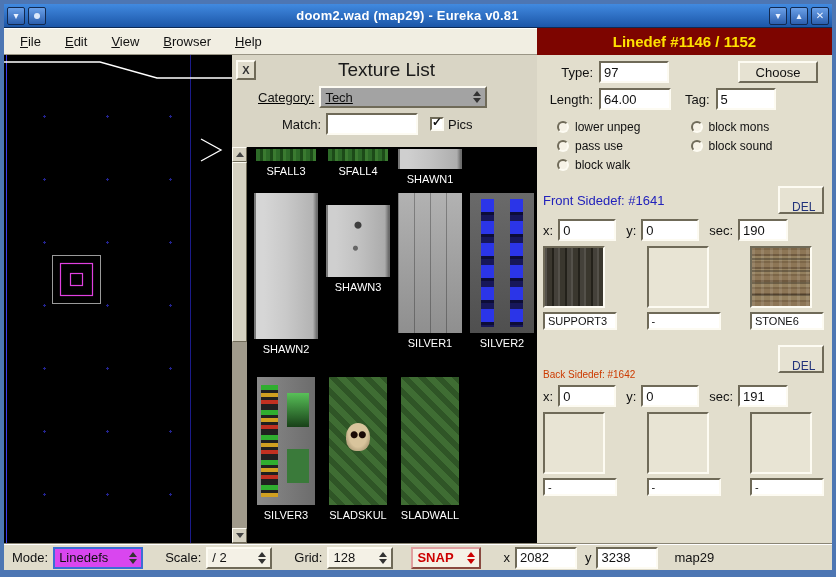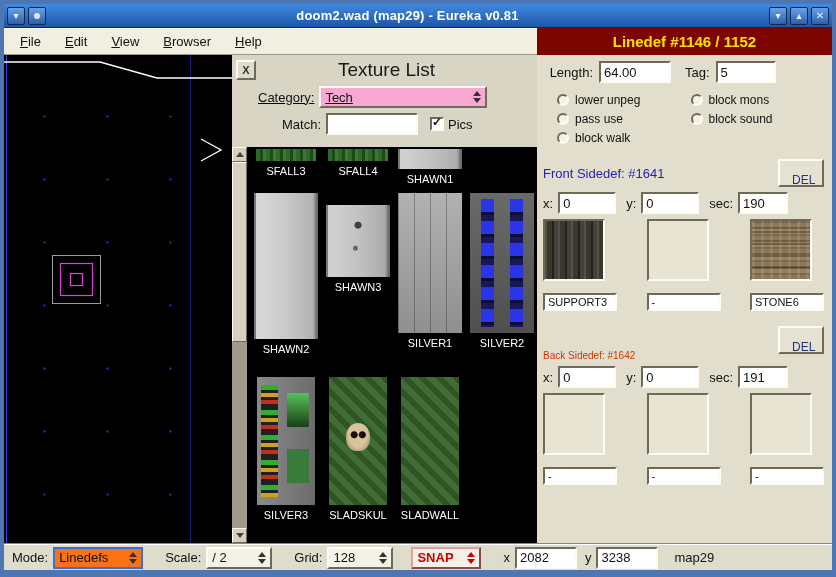--- a/index.html
+++ b/index.html
@@ -34,21 +34,21 @@
   .br-row2, .br-row3 { display: flex; align-items: center; margin-top: 5px; }
   .br-row2 { padding-left: 22px; text-decoration: underline; }
   .br-row3 { padding-left: 46px; }
   .lbl { font-size: 13px; color: #111; margin-right: 5px; }
   .choice { background: #f4f1e6; border: 2px solid; border-color: #fdfbf2 #6f6a58 #6f6a58 #fdfbf2; height: 22px; display: flex; align-items: center; padding: 0 4px; font-size: 13px; color: #111; }
   .choice .val { white-space: nowrap; overflow: hidden; }
   .ud { margin-left: auto; display: flex; flex-direction: column; gap: 2px; padding-left: 6px; }
   .ud i { display:block; width: 0; height: 0; border-left: 4px solid transparent; border-right: 4px solid transparent; }
   .ud .up { border-bottom: 5px solid #333; }
   .ud .dn { border-top: 5px solid #333; }
-  .cat-choice { width: 168px; background: #f9a8d4; }
+  .cat-choice { width: 168px; background: #a3a3a3; }
   .txt { background: #fff; border: 2px solid; border-color: #6f6a58 #fdfbf2 #fdfbf2 #6f6a58; height: 22px; font-family:"Liberation Sans",sans-serif; font-size: 13px; padding: 0 3px; color:#111; }
   .match-input { width: 92px; }
   .chk { width: 14px; height: 14px; background: #fff; border: 2px solid; border-color:#6f6a58 #fdfbf2 #fdfbf2 #6f6a58; margin: 0 4px 0 12px; position: relative; }
   .chk.checked::after { content: "✓"; position: absolute; top: -4px; left: 0px; font-size: 12px; font-weight: bold; color: #111; }
 
   .br-body { display: flex; height: 396px; flex: 1; }
   .scrollbar { width: 15px; flex: 0 0 15px; background: #a09a8b; display: flex; flex-direction: column; }
   .sb-btn { height: 15px; flex: 0 0 15px; background:#d5d1c1; border:1px solid; border-color:#fdfbf2 #6f6a58 #6f6a58 #fdfbf2; display:flex; align-items:center; justify-content:center; }
   .sb-btn i { display:block; width:0; height:0; border-left:4px solid transparent; border-right:4px solid transparent; }
   .sb-btn .tu { border-bottom: 5px solid #444; }
@@ -98,27 +98,27 @@
   .flags-choice { width: 100px; margin-left: auto; }
   .chkgrid { display: grid; grid-auto-flow: column; grid-template-rows: repeat(3, 19px); grid-template-columns: 1fr 1fr; padding: 2px 0 4px 14px; }
   .chkitem { display: flex; align-items: center; gap: 6px; font-size: 12px; color: #111; }
   .rchk { width: 12px; height: 12px; flex: 0 0 12px; border-radius: 50%; background: #f6f2e6; border: 2px solid; border-color:#6f6a58 #fdfbf2 #fdfbf2 #6f6a58; }
   .sidehdr { display: flex; align-items: center; margin: 8px 0 5px 0; }
   .front-lbl { font-size: 13px; color: var(--front_label,#2222bb); }
   .back-lbl { font-size: 10px; color: var(--back_label,#cc3a00); margin-top: 31px; }
   .previews { display: flex; justify-content: space-between; align-items: flex-end; margin-bottom: 5px; }
   .pvcol { display: flex; flex-direction: column; align-items: flex-start; }
   .pv { border: 2px solid; border-color:#6f6a58 #fdfbf2 #fdfbf2 #6f6a58; }
-  .pvname { margin-top: 12px; width: 74px; height: 18px; background: #fff; border: 2px solid; border-color:#6f6a58 #fdfbf2 #fdfbf2 #6f6a58; font-size: 11px; line-height: 14px; padding-left: 3px; color: #111; }
+  .pvname { margin-top: 4px; width: 74px; height: 18px; background: #fff; border: 2px solid; border-color:#6f6a58 #fdfbf2 #fdfbf2 #6f6a58; font-size: 11px; line-height: 14px; padding-left: 3px; color: #111; }
 
   
   .statusbar { height: 28px; flex: 0 0 28px; background: #e0dccb; border-top: 1px solid #8a8575; box-shadow: inset 0 1px 0 #fff; display: flex; align-items: center; padding: 0 8px; font-size: 13px; }
   .slbl { color: #111; margin-right: 5px; }
   .ml { margin-left: 22px; }
-  .mode-choice { width: 90px; background: #f97316; border: 2px solid var(--focus_ring,#3b6fd4); }
+  .mode-choice { width: 90px; background: #d946ef; border: 2px solid var(--focus_ring,#3b6fd4); }
   .sc-choice { width: 66px; }
   .snap-choice { width: 70px; margin-left: 18px; border-color: #e0a0a0 #8a4a40 #8a4a40 #e0a0a0; color: var(--snap_text,#cc0000); font-weight: bold; }
   .snap-choice .ud .up { border-bottom-color: var(--snap_text,#cc0000); }
   .snap-choice .ud .dn { border-top-color: var(--snap_text,#cc0000); }
   .coord { width: 62px; height: 22px; }
   .mapname { margin-left: 16px; color: #111; }
 </style>
 </head>
 <body>
 
@@ -245,20 +245,25 @@
           </div>
         </div>
 
       </div>
     </div>
 
     <div class="rightcol">
       <div class="ld-header">Linedef #1146 / 1152</div>
       <div class="props">
 
+        <div class="prow">
+          <span class="plbl w50">Type:</span>
+          <input class="txt" style="width: 70px;" value="97">
+          <button class="btn choose-btn">Choose</button>
+        </div>
 
 
         <div class="prow">
           <span class="plbl w50">Length:</span>
           <input class="txt" style="width: 72px;" value="64.00">
           <span class="plbl" style="margin-left:14px; margin-right:6px">Tag:</span>
           <input class="txt" style="width: 60px;" value="5">
         </div>
 
 

